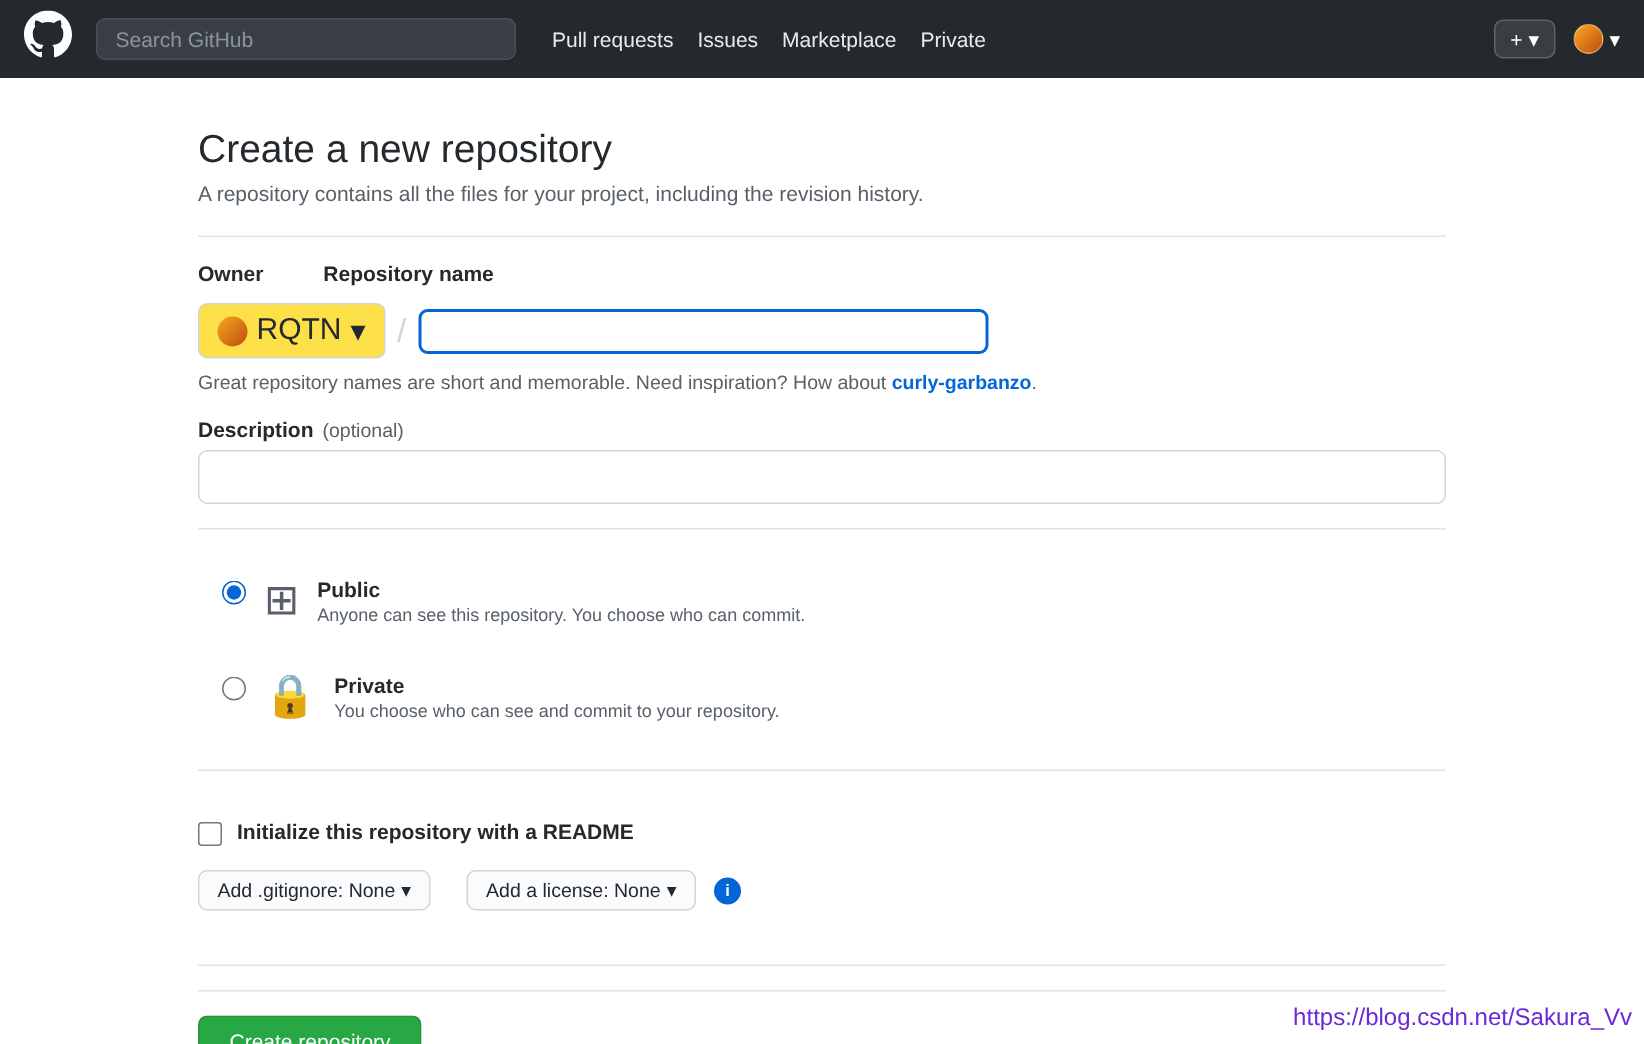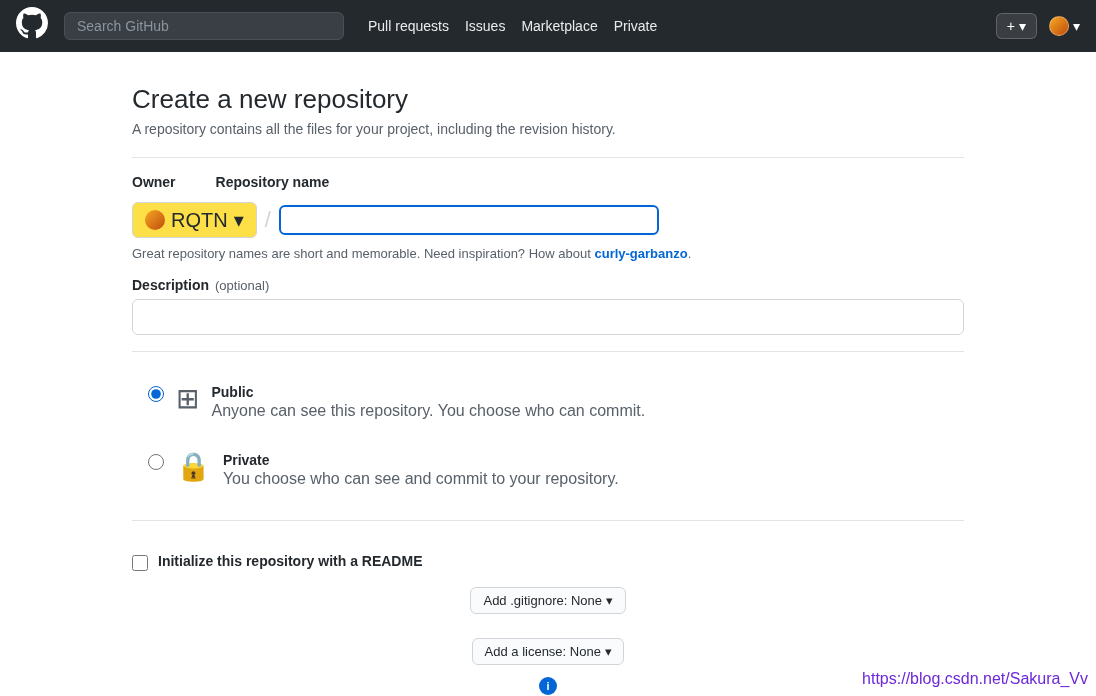--- a/index.html
+++ b/index.html
@@ -219,21 +219,21 @@
       margin-top: -2px;
     }
     .vis-info { flex: 1; }
     .vis-title {
       font-weight: 600;
       font-size: 14px;
       color: #24292e;
       margin-bottom: 2px;
     }
     .vis-desc {
-      font-size: 16px;
+      font-size: 12px;
       color: #586069;
     }
 
     
     .init-section {
       margin: 8px 0 20px;
       padding: 16px 0;
     }
     .init-option {
       display: flex;
@@ -259,21 +259,20 @@
       margin-top: 2px;
       margin-left: 26px;
     }
 
     .add-buttons-row {
       display: flex;
       align-items: center;
       gap: 12px;
       margin-top: 16px;
       flex-wrap: wrap;
-      flex-direction: column;
     }
     .add-btn {
       display: flex;
       align-items: center;
       gap: 4px;
       padding: 5px 12px;
       border: 1px solid #d1d5da;
       border-radius: 6px;
       background: #fafbfc;
       font-size: 13px;

